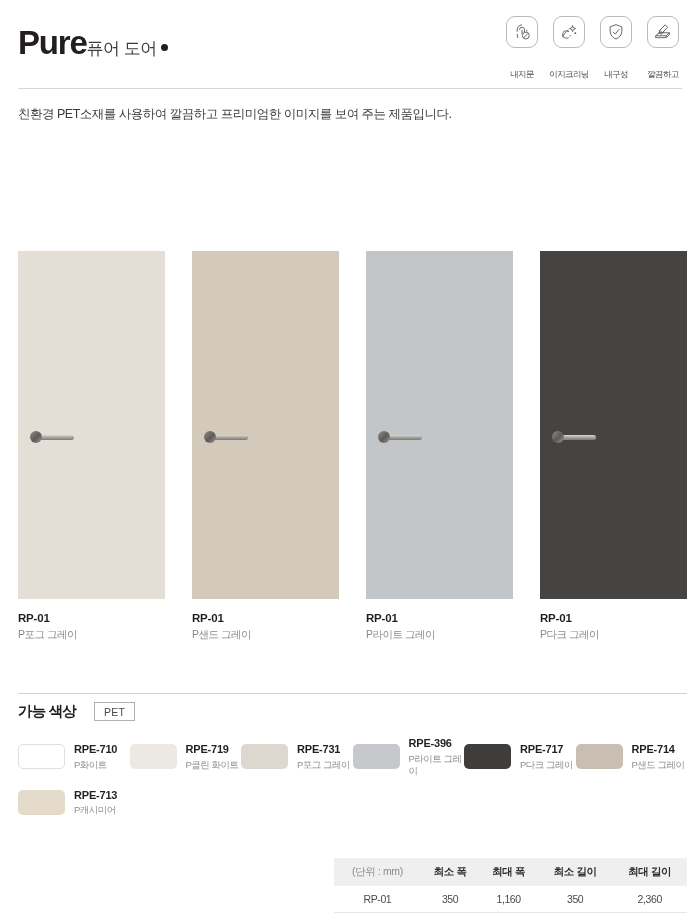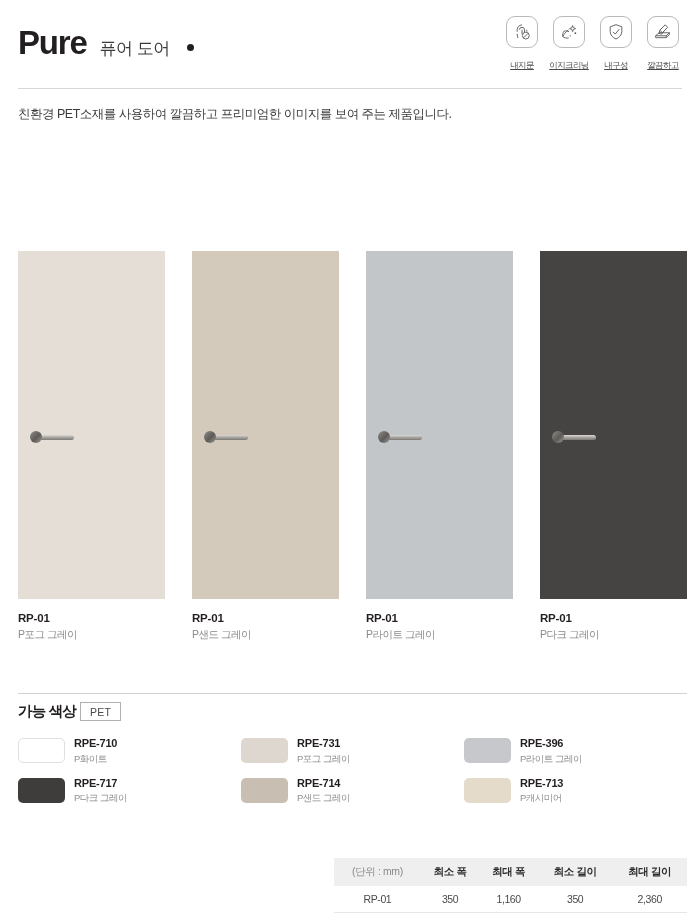--- a/index.html
+++ b/index.html
@@ -17,21 +17,20 @@
   
   .header {
     position: relative;
     padding: 18px 18px 0 18px;
     height: 78px;
   }
 
   .title-row {
     display: flex;
     align-items: baseline;
-    gap: 13px;
     padding-top: 8px;
   }
 
   .title-main {
     font-size: 33px;
     font-weight: bold;
     letter-spacing: -1.2px;
     color: #231f20;
     line-height: 1;
   }
@@ -75,26 +74,25 @@
     height: 32px;
     border: 1px solid #b9b9b9;
     border-radius: 9px;
     display: flex;
     align-items: center;
     justify-content: center;
     background: #fff;
   }
 
   .feature-label {
-    margin-top: 12px;
+    margin-top: 21px;
     font-size: 8.5px;
     color: #4a4a4a;
     letter-spacing: -0.6px;
     white-space: nowrap;
-    text-decoration: underline;
   }
 
   .hr-top {
     margin: 10px 18px 0 18px;
     border-top: 1px solid #d8d8d8;
   }
 
   .desc {
     margin: 17px 18px 0 18px;
     font-size: 12.5px;
@@ -175,21 +173,21 @@
   .colors-section {
     position: absolute;
     top: 702px;
     left: 18px;
     width: 669px;
   }
 
   .colors-head {
     display: flex;
     align-items: center;
-    gap: 4px;
+    gap: 18px;
   }
 
   .colors-title {
     font-size: 14.5px;
     font-weight: bold;
     letter-spacing: -0.8px;
     color: #231f20;
   }
 
   .pet-badge {
@@ -198,21 +196,21 @@
     padding: 2.5px 9px;
     font-size: 10.5px;
     color: #4a4a4a;
     letter-spacing: 0.2px;
     background: #fff;
   }
 
   .swatch-grid {
     margin-top: 16px;
     display: grid;
-    grid-template-columns: repeat(3, 1fr);
+    grid-template-columns: repeat(6, 1fr);
     column-gap: 0px;
     row-gap: 12px;
   }
 
   .swatch-item {
     display: flex;
     align-items: center;
     gap: 9px;
   }
 
@@ -397,20 +395,27 @@
     <span class="colors-title">가능 색상</span>
     <span class="pet-badge">PET</span>
   </div>
 
   <div class="swatch-grid">
     <div class="swatch-item">
       <div class="swatch-chip" style="background: rgb(255, 255, 255); border: 1px solid rgb(224, 224, 224);"></div>
       <div class="swatch-text">
         <div class="swatch-code">RPE-710</div>
         <div class="swatch-name">P화이트</div>
+      </div>
+    </div>
+    <div class="swatch-item">
+      <div class="swatch-chip" style="background: rgb(236, 233, 226);"></div>
+      <div class="swatch-text">
+        <div class="swatch-code">RPE-719</div>
+        <div class="swatch-name">P클린 화이트</div>
       </div>
     </div>
     <div class="swatch-item">
       <div class="swatch-chip" style="background: rgb(222, 215, 207);"></div>
       <div class="swatch-text">
         <div class="swatch-code">RPE-731</div>
         <div class="swatch-name">P포그 그레이</div>
       </div>
     </div>
 

